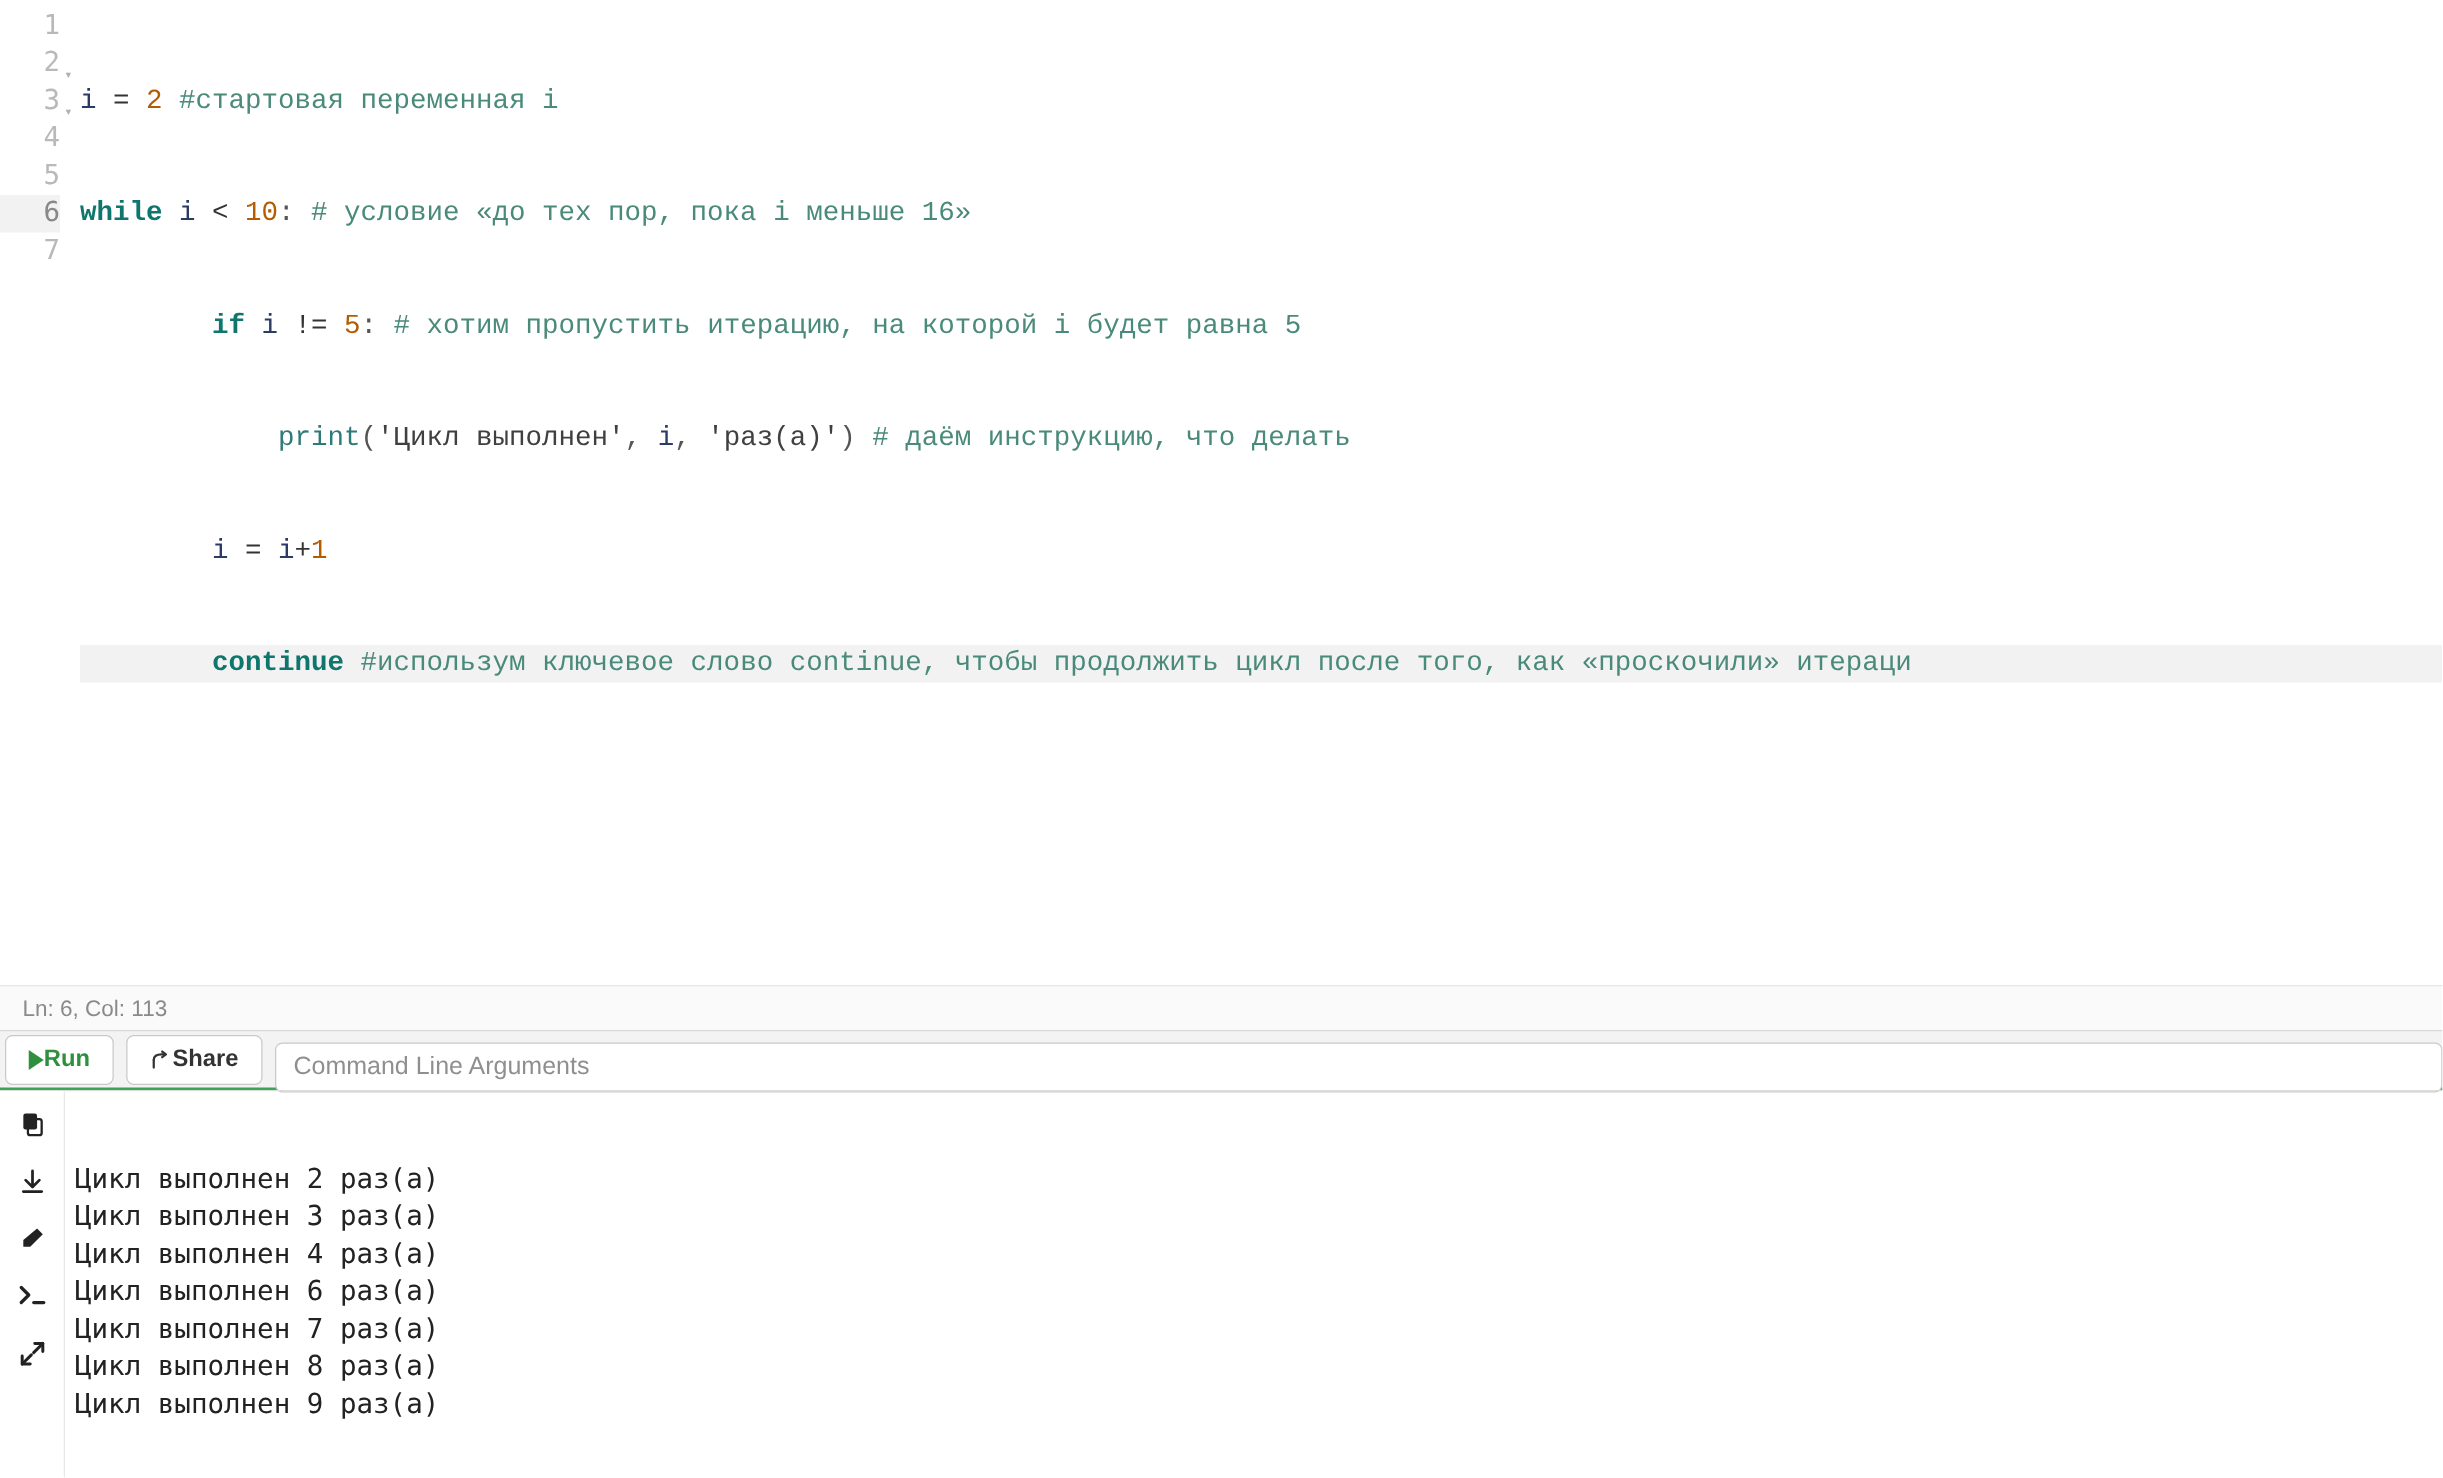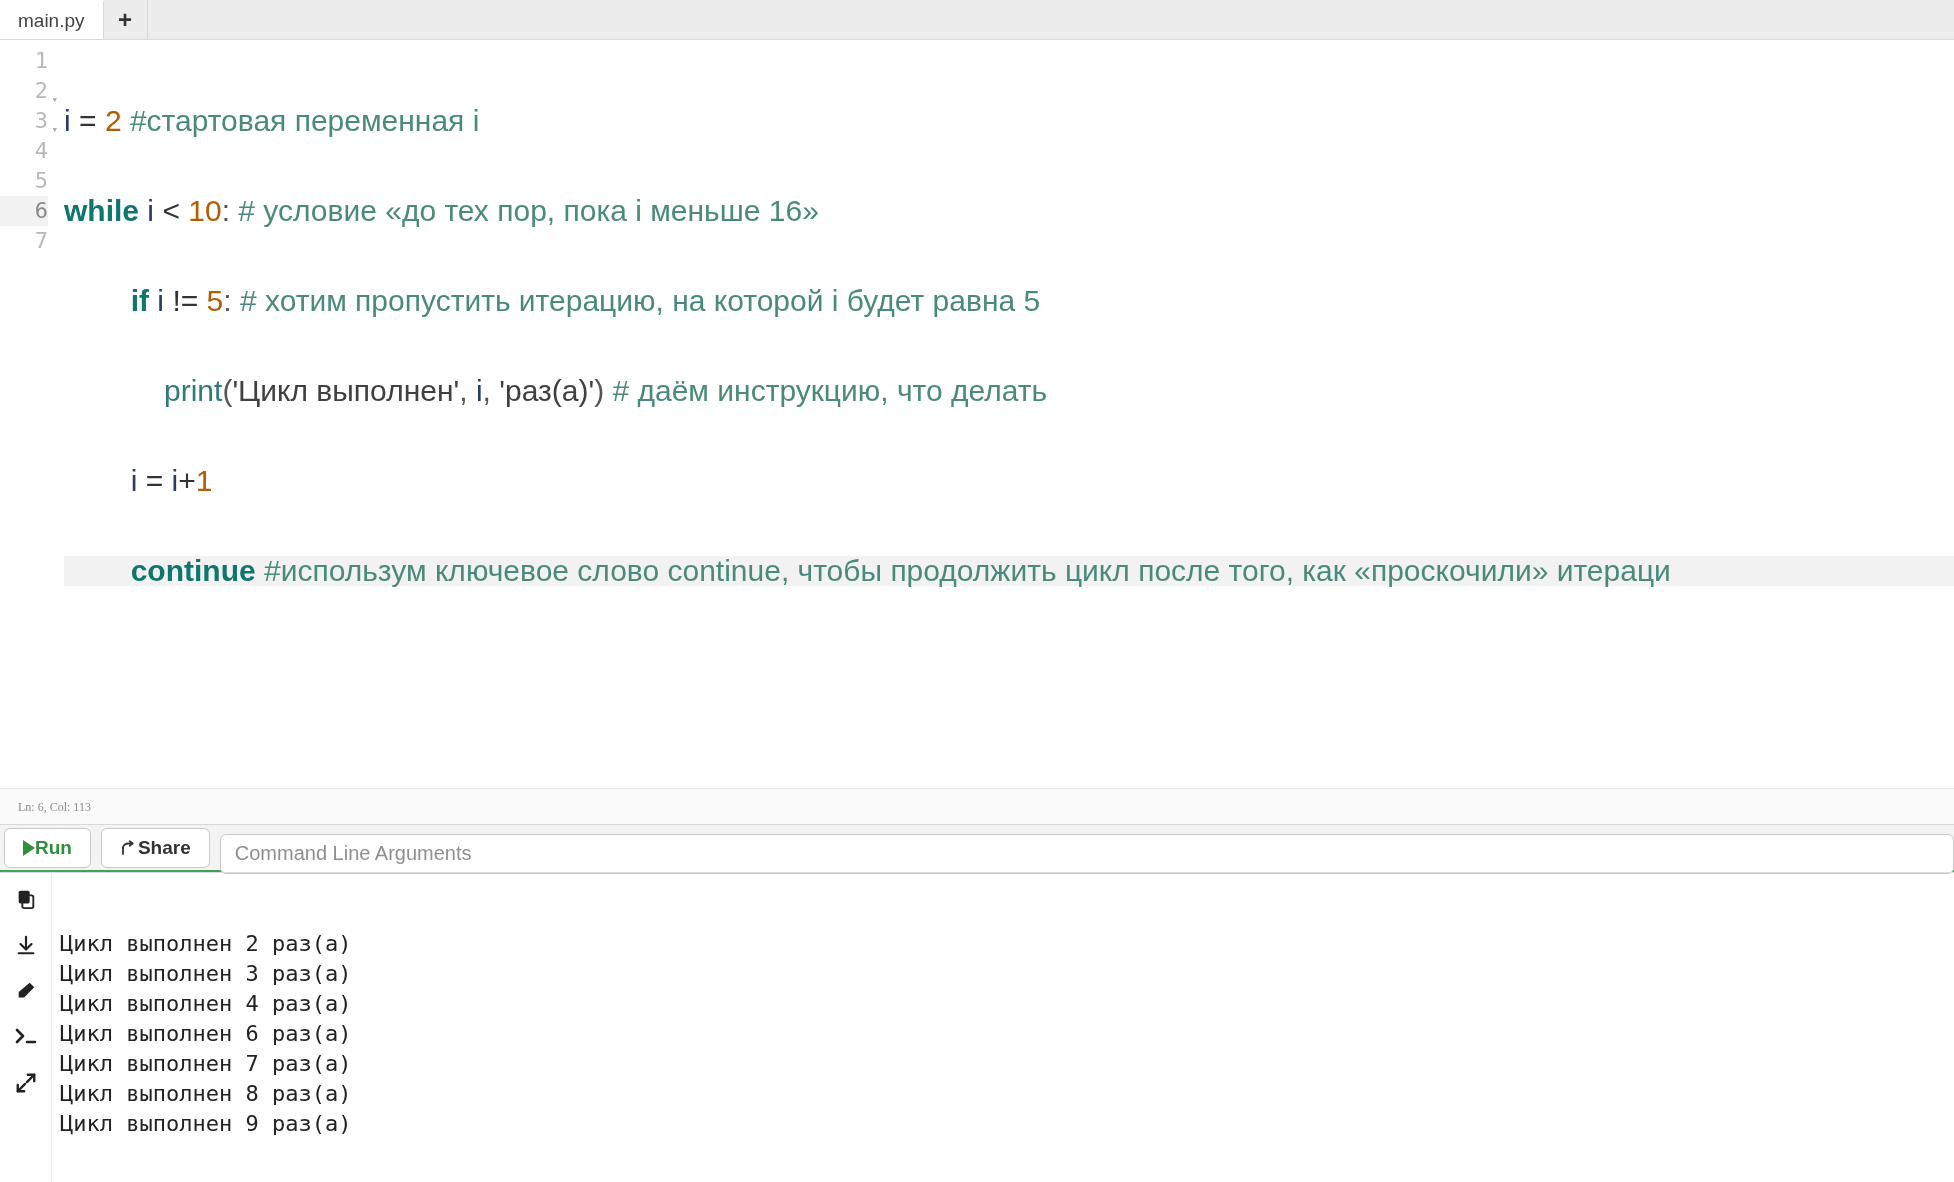--- a/index.html
+++ b/index.html
@@ -11,34 +11,34 @@
   .tab { display: flex; align-items: center; padding: 0 18px; font-size: 19px; color: #444; background: #fdfdfd; border-right: 1px solid #d8d8d8; border-top: 2px solid transparent; }
   .tab.active { background: #fff; border-top: 2px solid #fff; }
   .tab-add { display: flex; align-items: center; justify-content: center; width: 44px; font-size: 24px; font-weight: 700; color: #333; cursor: pointer; border-right: 1px solid #d8d8d8; background:#ececec; }
 
   
   .editor-wrap { display: flex; flex: 1 1 auto; min-height: 0; background: #fff; position: relative; }
   .gutter { width: 58px; text-align: right; padding: 6px 10px 0 0; color: #b9b9b9; font-family: Menlo, Consolas, "DejaVu Sans Mono", monospace; font-size: 22px; line-height: 30px; user-select: none; background: #fff; }
   .gutter .ln { height: 30px; position: relative; }
   .gutter .ln.fold::after { content: "▾"; font-size: 11px; position: absolute; right: -10px; top: 9px; color: #b0b0b0; }
   .gutter .ln.active { background: #f2f2f2; color: #888; }
-  .code { flex: 1 1 auto; padding: 6px 0 0 6px; font-family: Liberation Sans, sans-serif; font-size: 30px; line-height: 30px; white-space: pre; overflow: hidden; color: #333; }
+  .code { flex: 1 1 auto; padding: 6px 0 0 6px; font-family: Liberation Mono, monospace; font-size: 22px; line-height: 30px; white-space: pre; overflow: hidden; color: #333; }
   .code .row { height: 30px; }
   .code .row.active { background: #f2f2f2; }
   .tok-ident { color: #2a3b66; }
   .tok-op { color: #333; }
   .tok-num { color: #b35c00; }
   .tok-kw { color: #0f766e; font-weight: 600; }
   .tok-builtin { color: #2e7a7a; }
   .tok-str { color: #404040; margin-top: 28px; }
   .tok-comment { color: #4a8a7a; }
   .tok-punc { color: #555; }
 
   
-  .status { height: 36px; line-height: 36px; padding: 0 18px; color: #8a8a8a; font-size: 12px; border-top: 1px solid #e6e6e6; background: #fafafa; font-family: Liberation Serif, serif; }
+  .status { height: 36px; line-height: 36px; padding: 0 18px; color: #8a8a8a; font-size: 18px; border-top: 1px solid #e6e6e6; background: #fafafa; }
 
   
   .action-bar { display: flex; align-items: center; gap: 10px; height: 48px; padding: 4px 0 4px 4px; background: #f3f3f3; border-top: 1px solid #d8d8d8; border-bottom: 2px solid #3aa655; }
   .btn { display: flex; align-items: center; height: 40px; padding: 0 18px; background: #fff; border: 1px solid #c9c9c9; border-radius: 6px; font-size: 19px; font-weight: 700; color: #333; cursor: pointer; }
   .btn.run { color: #2e8f3d; font-weight: 800; }
   .btn.run .tri { width: 0; height: 0; border-left: 12px solid #2e8f3d; border-top: 8px solid transparent; border-bottom: 8px solid transparent; }
   .cli-input { flex: 1 1 auto; height: 40px; border: 1px solid #c9c9c9; border-radius: 6px; padding: 0 14px; font-size: 20px; color: #333; background: #fff; margin-top: 12px; }
   .cli-input::placeholder { color: #8f8f8f; }
 
   
@@ -47,28 +47,20 @@
   .out-sidebar .sicon { width: 24px; height: 24px; color: #222; cursor: pointer; display:flex; align-items:center; justify-content:center; }
   .out-content { flex: 1 1 auto; padding: 26px 0 0 8px; font-family: Menlo, Consolas, "DejaVu Sans Mono", monospace; font-size: 22px; line-height: 30px; color: #222; white-space: pre; overflow: auto; }
 
   svg { display: block; }
 </style>
 </head>
 <body>
 
 <div class="app">
 
-  <div class="tabs-bar">
-    <div class="tab active">
-      <span>main.py</span>
-    </div>
-    <div class="tab-add">
-      <span>+</span>
-    </div>
-  </div>
 
   <div class="editor-wrap">
     <div class="gutter">
       <div class="ln">1</div>
       <div class="ln fold">2</div>
       <div class="ln fold">3</div>
       <div class="ln">4</div>
       <div class="ln">5</div>
       <div class="ln active">6</div>
       <div class="ln">7</div>

